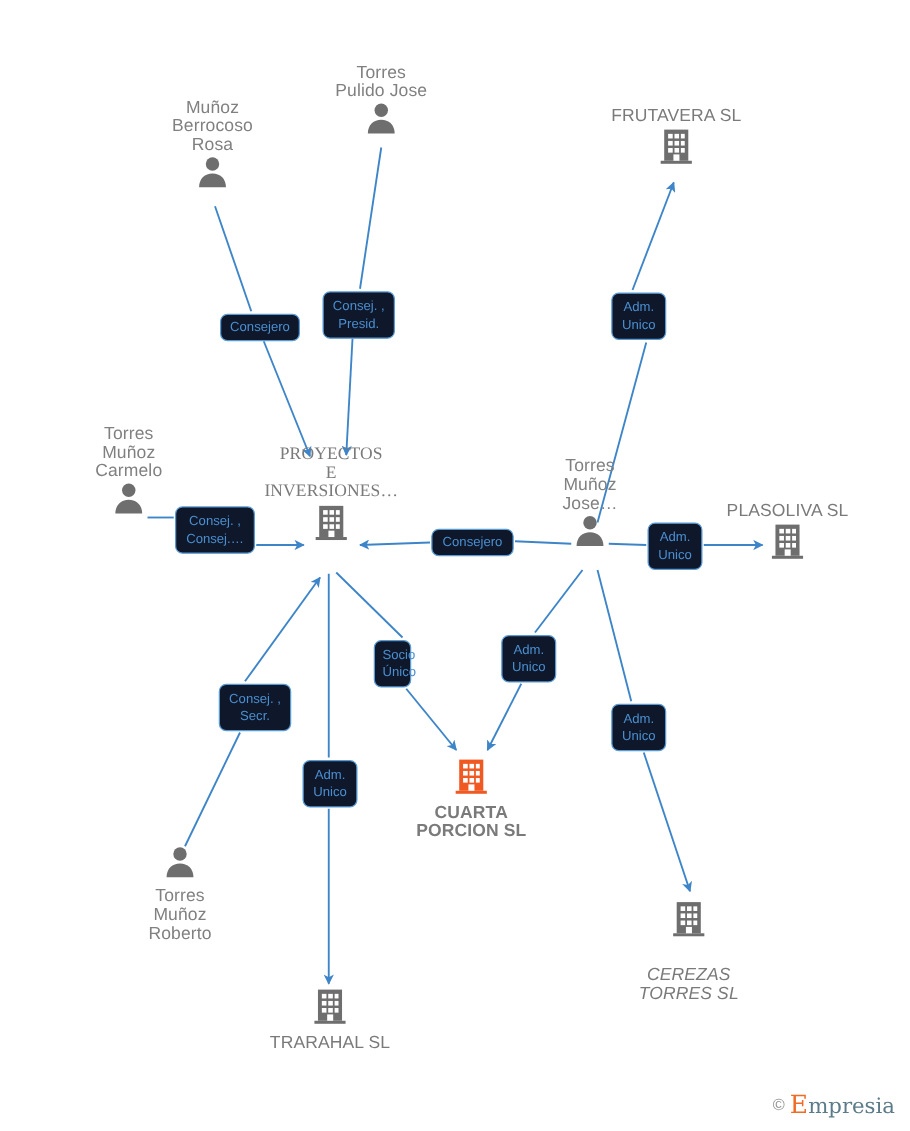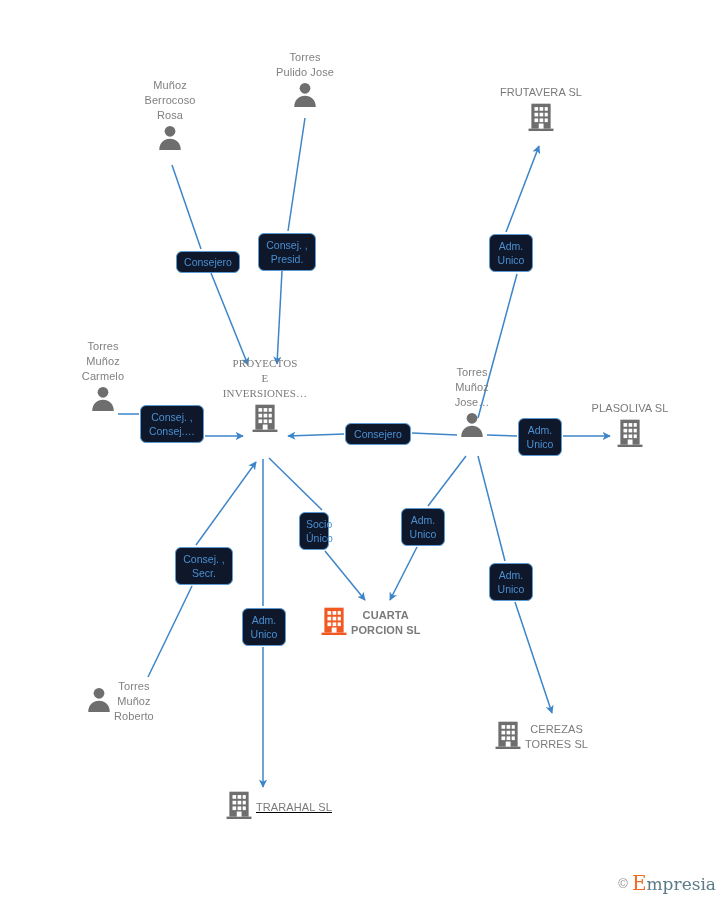--- a/index.html
+++ b/index.html
@@ -34,24 +34,24 @@
 
   .node {
     position: absolute;
     z-index: 2;
     display: flex;
     flex-direction: column;
     align-items: center;
     width: 120px;
     text-align: center;
   }
-  .node.label-below { flex-direction: row; align-items: center; }
+  .node.label-below { flex-direction: column; align-items: center; }
 
   .node-label {
-    font-size: 11px;
+    font-size: 14px;
     line-height: 15px;
     color: #808080;
     letter-spacing: 0.1px;
     white-space: pre-line;
   }
   .node-label.company {
     color: #7a7a7a;
   }
 
   .node-icon {
@@ -322,25 +322,25 @@
         <rect x="14.6" y="5" width="2.2" height="2.6"></rect>
         <rect x="7.4" y="9" width="2.6" height="2.6"></rect>
         <rect x="11.0" y="9" width="2.6" height="2.6"></rect>
         <rect x="14.6" y="9" width="2.2" height="2.6"></rect>
         <rect x="7.4" y="13" width="2.6" height="2.6"></rect>
         <rect x="11.0" y="13" width="2.6" height="2.6"></rect>
         <rect x="14.6" y="13" width="2.2" height="2.6"></rect>
         <rect x="10.4" y="16.6" width="3.4" height="3.6"></rect>
       </g>
     </svg>
-    <div class="node-label company" style="margin-top:3px;">CEREZAS
+    <div class="node-label company" style="margin-top:20px;font-style:italic;">CEREZAS
 TORRES SL</div>
   </div>
 
-  <div class="node label-below" style="left:222px; top:788px;text-decoration:underline;">
+  <div class="node label-below" style="left:204px; top:788px;">
     <svg class="node-icon" viewBox="0 0 24 24">
       <rect x="5.2" y="2.6" width="13.6" height="17.6" fill="#6e6e6e"></rect>
       <rect x="3.2" y="20.2" width="17.6" height="1.7" fill="#6e6e6e"></rect>
       <g fill="#ffffff">
         <rect x="7.4" y="5" width="2.6" height="2.6"></rect>
         <rect x="11.0" y="5" width="2.6" height="2.6"></rect>
         <rect x="14.6" y="5" width="2.2" height="2.6"></rect>
         <rect x="7.4" y="9" width="2.6" height="2.6"></rect>
         <rect x="11.0" y="9" width="2.6" height="2.6"></rect>
         <rect x="14.6" y="9" width="2.2" height="2.6"></rect>

